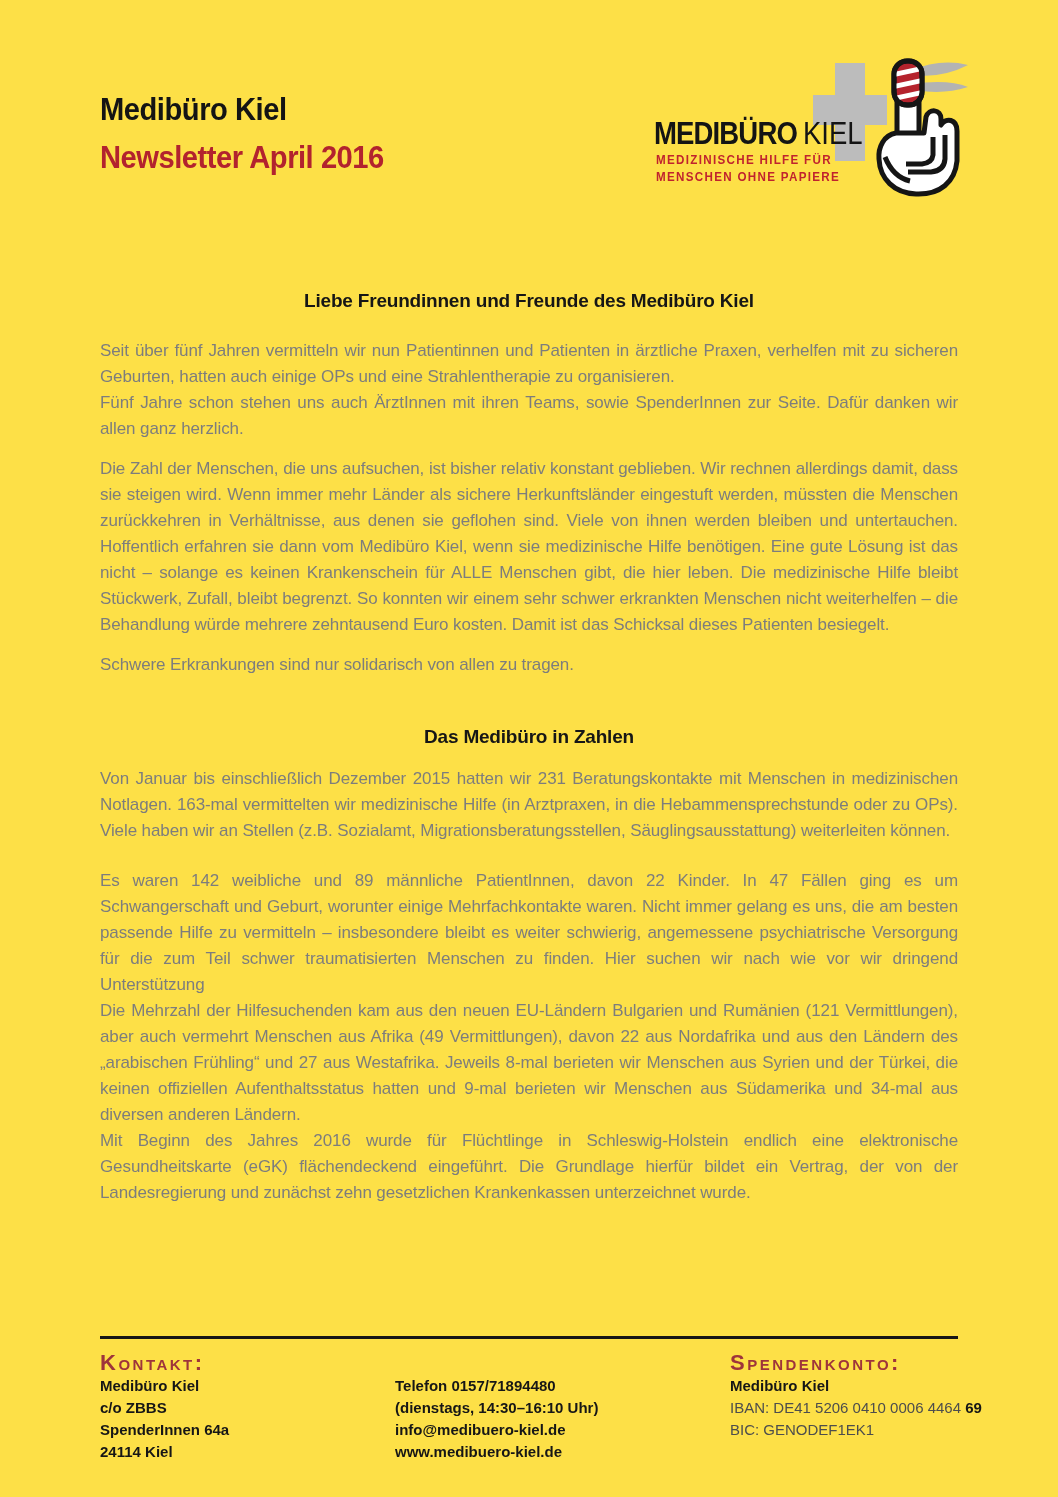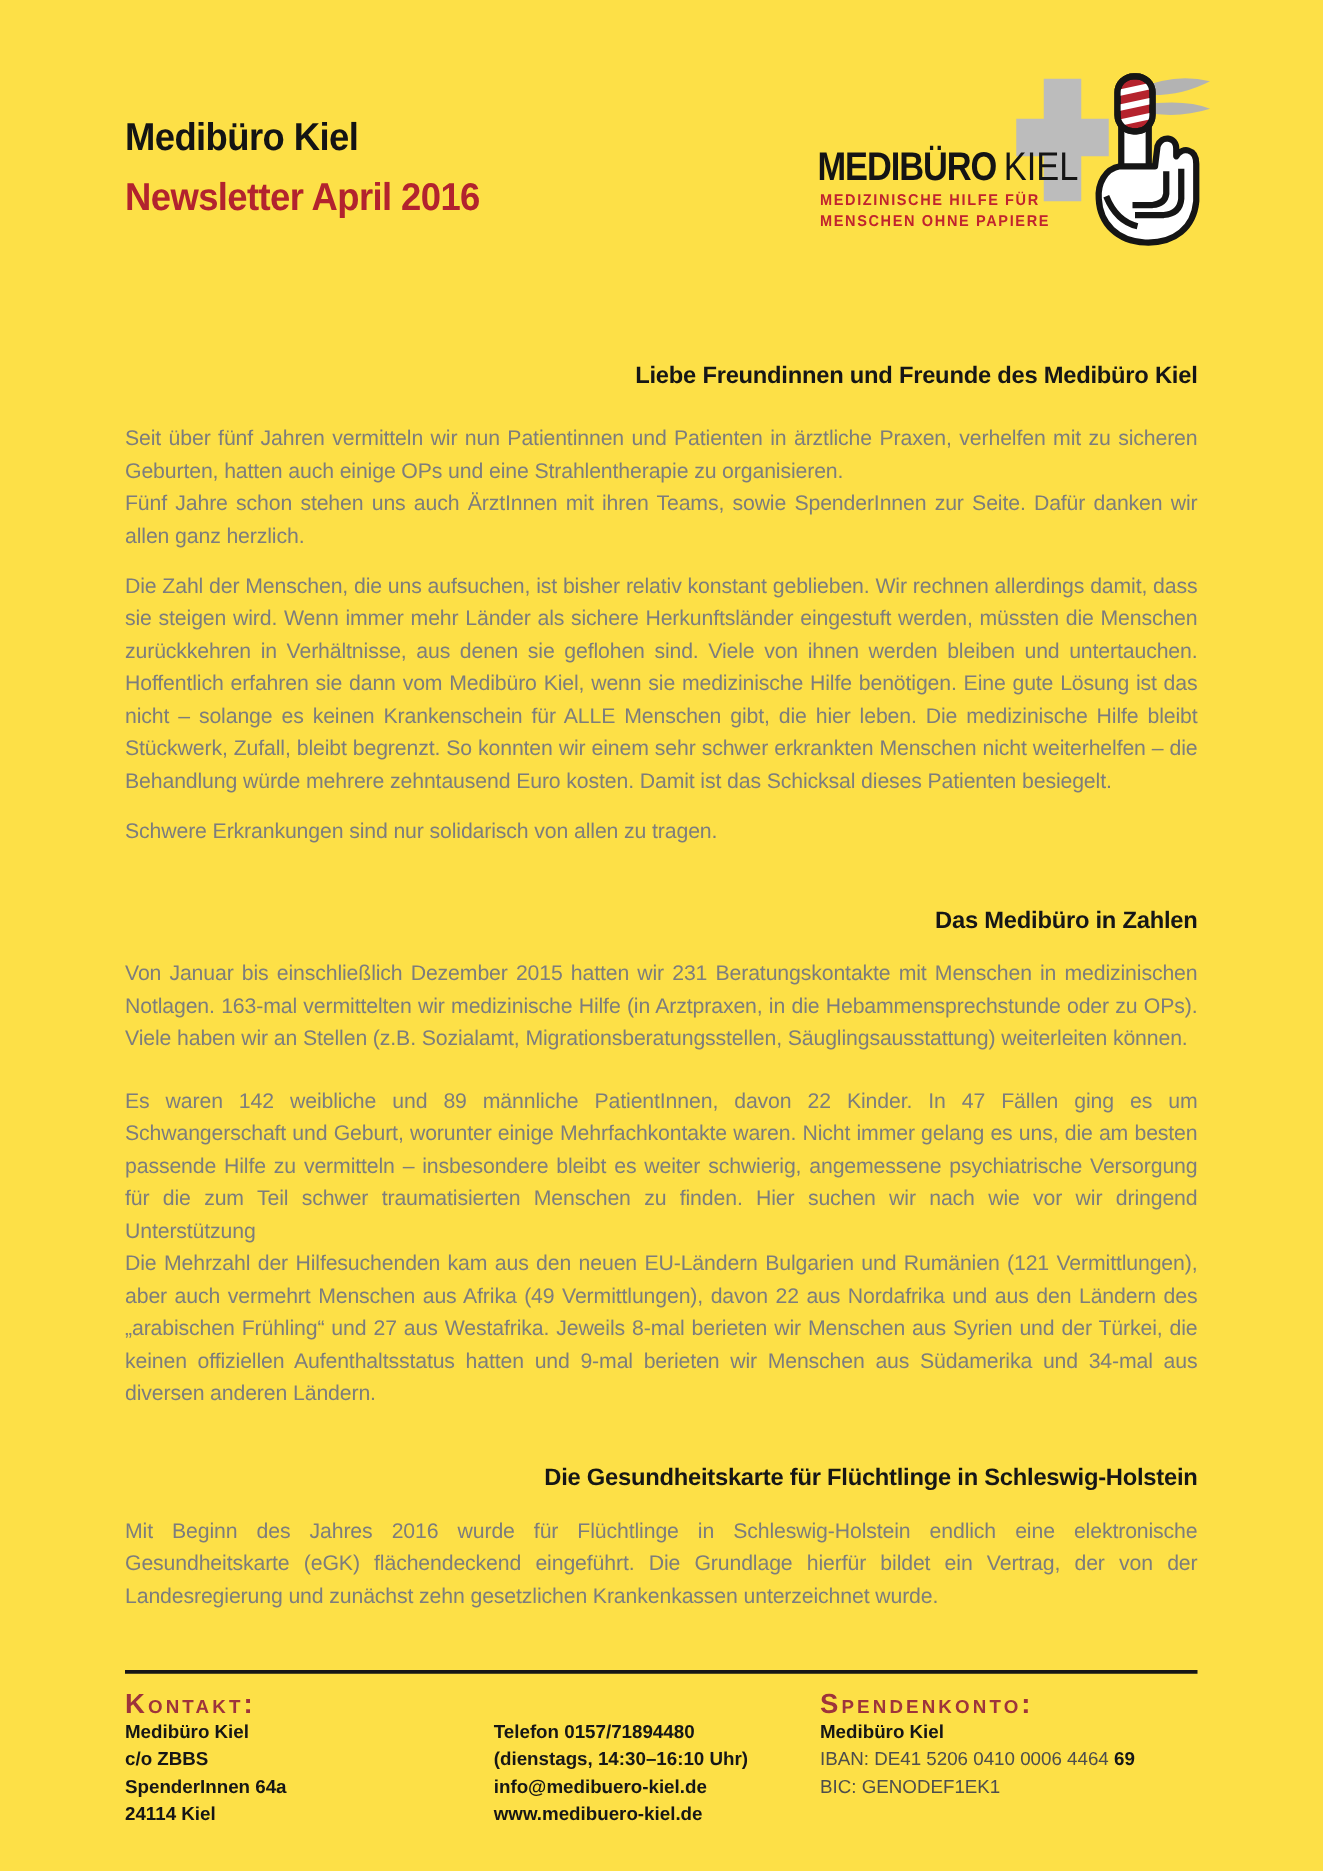--- a/index.html
+++ b/index.html
@@ -33,36 +33,36 @@
     letter-spacing:1.4px; line-height:17px; transform:scaleX(0.93); transform-origin:left top;
     white-space:nowrap;
   }
 
   
   .doc {
     position:absolute; left:100px; top:288px; width:858px;
     color:#7d7d7d; font-size:17px; line-height:26px; text-align:justify; letter-spacing:-0.1px;
   }
   .doc h2 {
-    font-size:19px; color:#161616; margin:0 0 24px 0; text-align:right;
+    font-size:19px; color:#161616; margin:0 0 24px 0; text-align:center;
     letter-spacing:-0.2px; font-weight:bold;
   }
   .doc h2.h-zahlen { margin-top:46px; margin-bottom:16px; }
   .doc h2.h-karte  { margin-top:42px; margin-bottom:16px; }
   .doc p { margin:0 0 14px 0; }
   .doc p.tight   { margin-bottom:8px; }
   .doc p.no-gap  { margin-bottom:0; }
   .doc p.gap-lg  { margin-bottom:24px; }
 
   
   .footer-rule { position:absolute; left:100px; top:1336px; width:858px; height:3px; background:#161616; }
   .fcol { position:absolute; top:1350px; font-size:15px; line-height:22px; }
   .fcol1 { left:100px; }
   .fcol2 { left:395px; padding-top:25px; }
-  .fcol3 { left:656px; }
+  .fcol3 { left:730px; }
   .flabel {
     color:#9e343b; font-weight:bold; font-variant:small-caps; letter-spacing:2.5px;
     font-size:22px; line-height:25px; height:25px;
   }
   .fline  { font-weight:bold; color:#161616; }
   .fmuted { font-weight:normal; color:#4d4d4d; }
   .fmuted b { color:#161616; font-weight:bold;margin-top:40px; }
 </style>
 </head>
 <body>
@@ -124,21 +124,20 @@
 
     <p class="tight">Schwere Erkrankungen sind nur solidarisch von allen zu tragen.</p>
 
     <h2 class="h-zahlen">Das Medibüro in Zahlen</h2>
 
     <p class="gap-lg">Von Januar bis einschließlich Dezember 2015 hatten wir 231 Beratungskontakte mit Menschen in medizinischen Notlagen. 163-mal vermittelten wir medizinische Hilfe (in Arztpraxen, in die Hebammensprechstunde oder zu OPs). Viele haben wir an Stellen (z.B. Sozialamt, Migrationsberatungsstellen, Säuglingsausstattung) weiterleiten können.</p>
 
     <p class="no-gap"><span>Es waren 142 weibliche und 89 männliche PatientInnen, davon 22 Kinder. In 47 Fällen ging es um Schwangerschaft und Geburt, worunter einige Mehrfachkontakte waren. Nicht immer gelang es uns, die am besten passende Hilfe zu vermitteln – insbesondere bleibt es weiter schwierig, angemessene psychiatrische Versorgung für die zum Teil schwer traumatisierten Menschen zu finden. Hier suchen wir nach wie vor wir dringend Unterstützung</span><br>
     <span>Die Mehrzahl der Hilfesuchenden kam aus den neuen EU-Ländern Bulgarien und Rumänien (121 Vermittlungen), aber auch vermehrt Menschen aus Afrika (49 Vermittlungen), davon 22 aus Nordafrika und aus den Ländern des „arabischen Frühling“ und 27 aus Westafrika. Jeweils 8-mal berieten wir Menschen aus Syrien und der Türkei, die keinen offiziellen Aufenthaltsstatus hatten und 9-mal berieten wir Menschen aus Südamerika und 34-mal aus diversen anderen Ländern.</span></p>
 
-    <h2 class="h-karte">Die Gesundheitskarte für Flüchtlinge in Schleswig-Holstein</h2>
 
     <p class="no-gap">Mit Beginn des Jahres 2016 wurde für Flüchtlinge in Schleswig-Holstein endlich eine elektronische Gesundheitskarte (eGK) flächendeckend eingeführt. Die Grundlage hierfür bildet ein Vertrag, der von der Landesregierung und zunächst zehn gesetzlichen Krankenkassen unterzeichnet wurde.</p>
   </div>
 
   <div class="footer-rule"></div>
 
   <div class="fcol fcol1">
     <div class="flabel">Kontakt:</div>
     <div class="fline">Medibüro Kiel</div>
     <div class="fline">c/o ZBBS</div>

